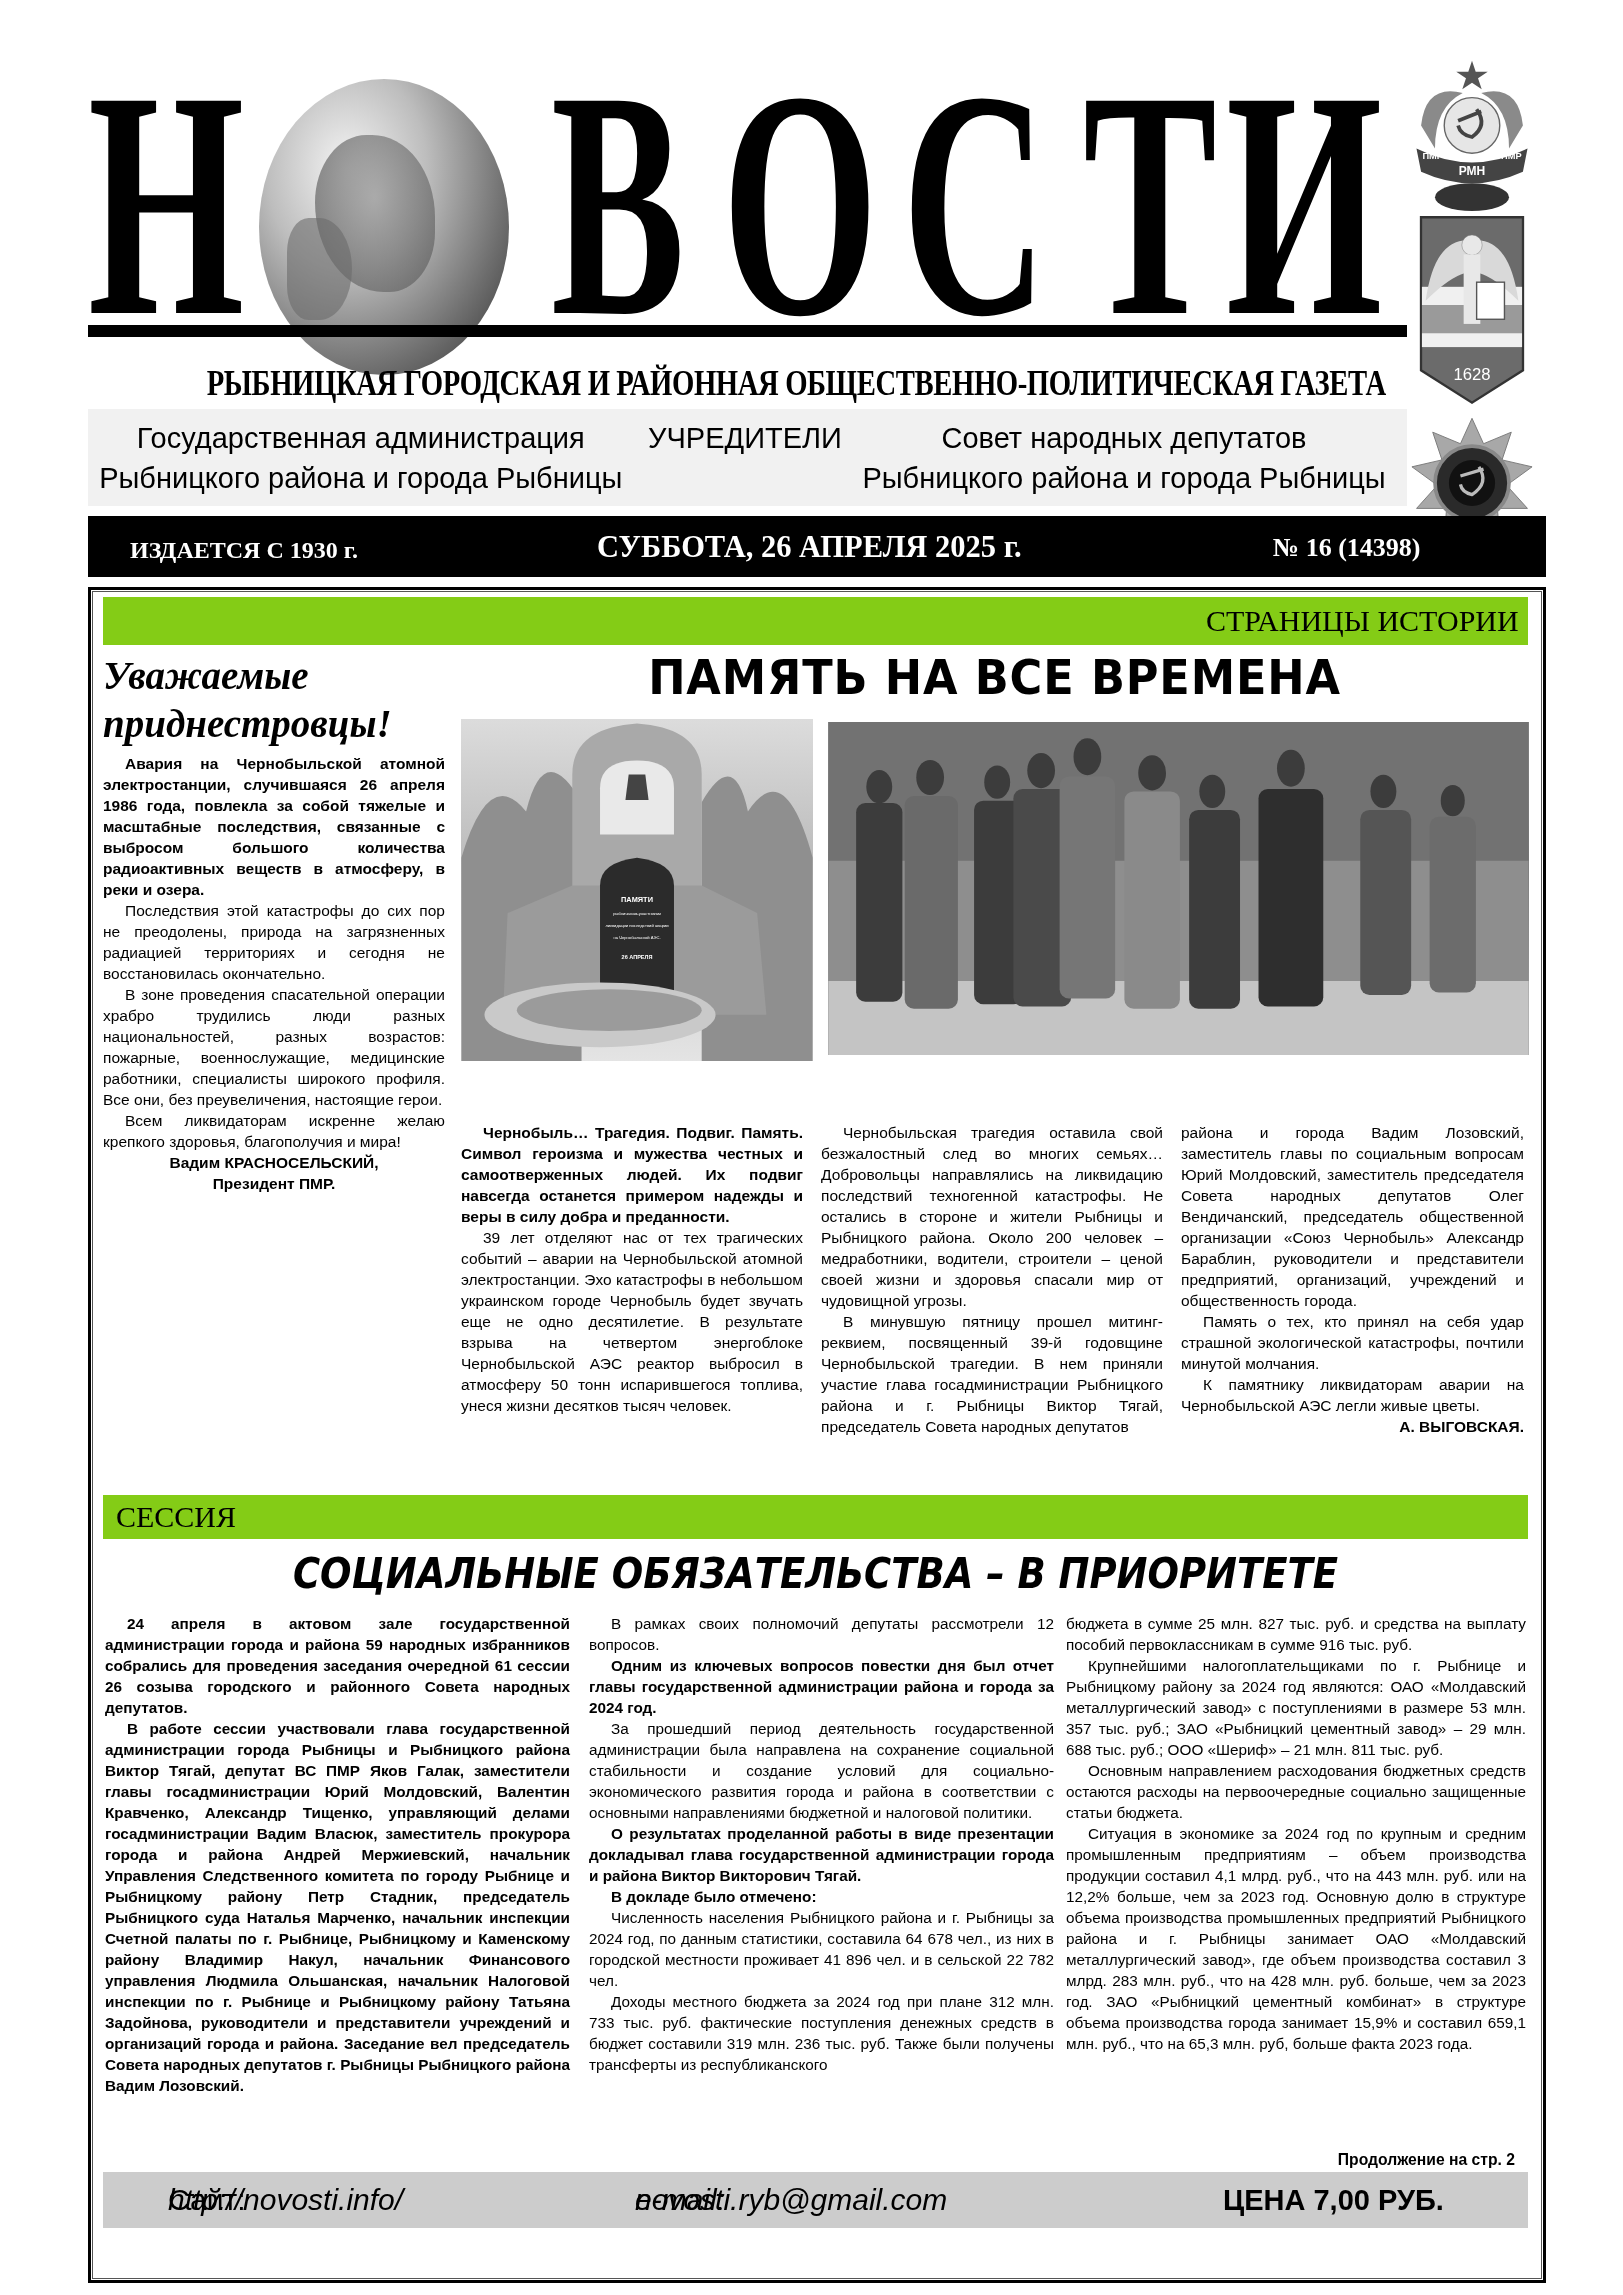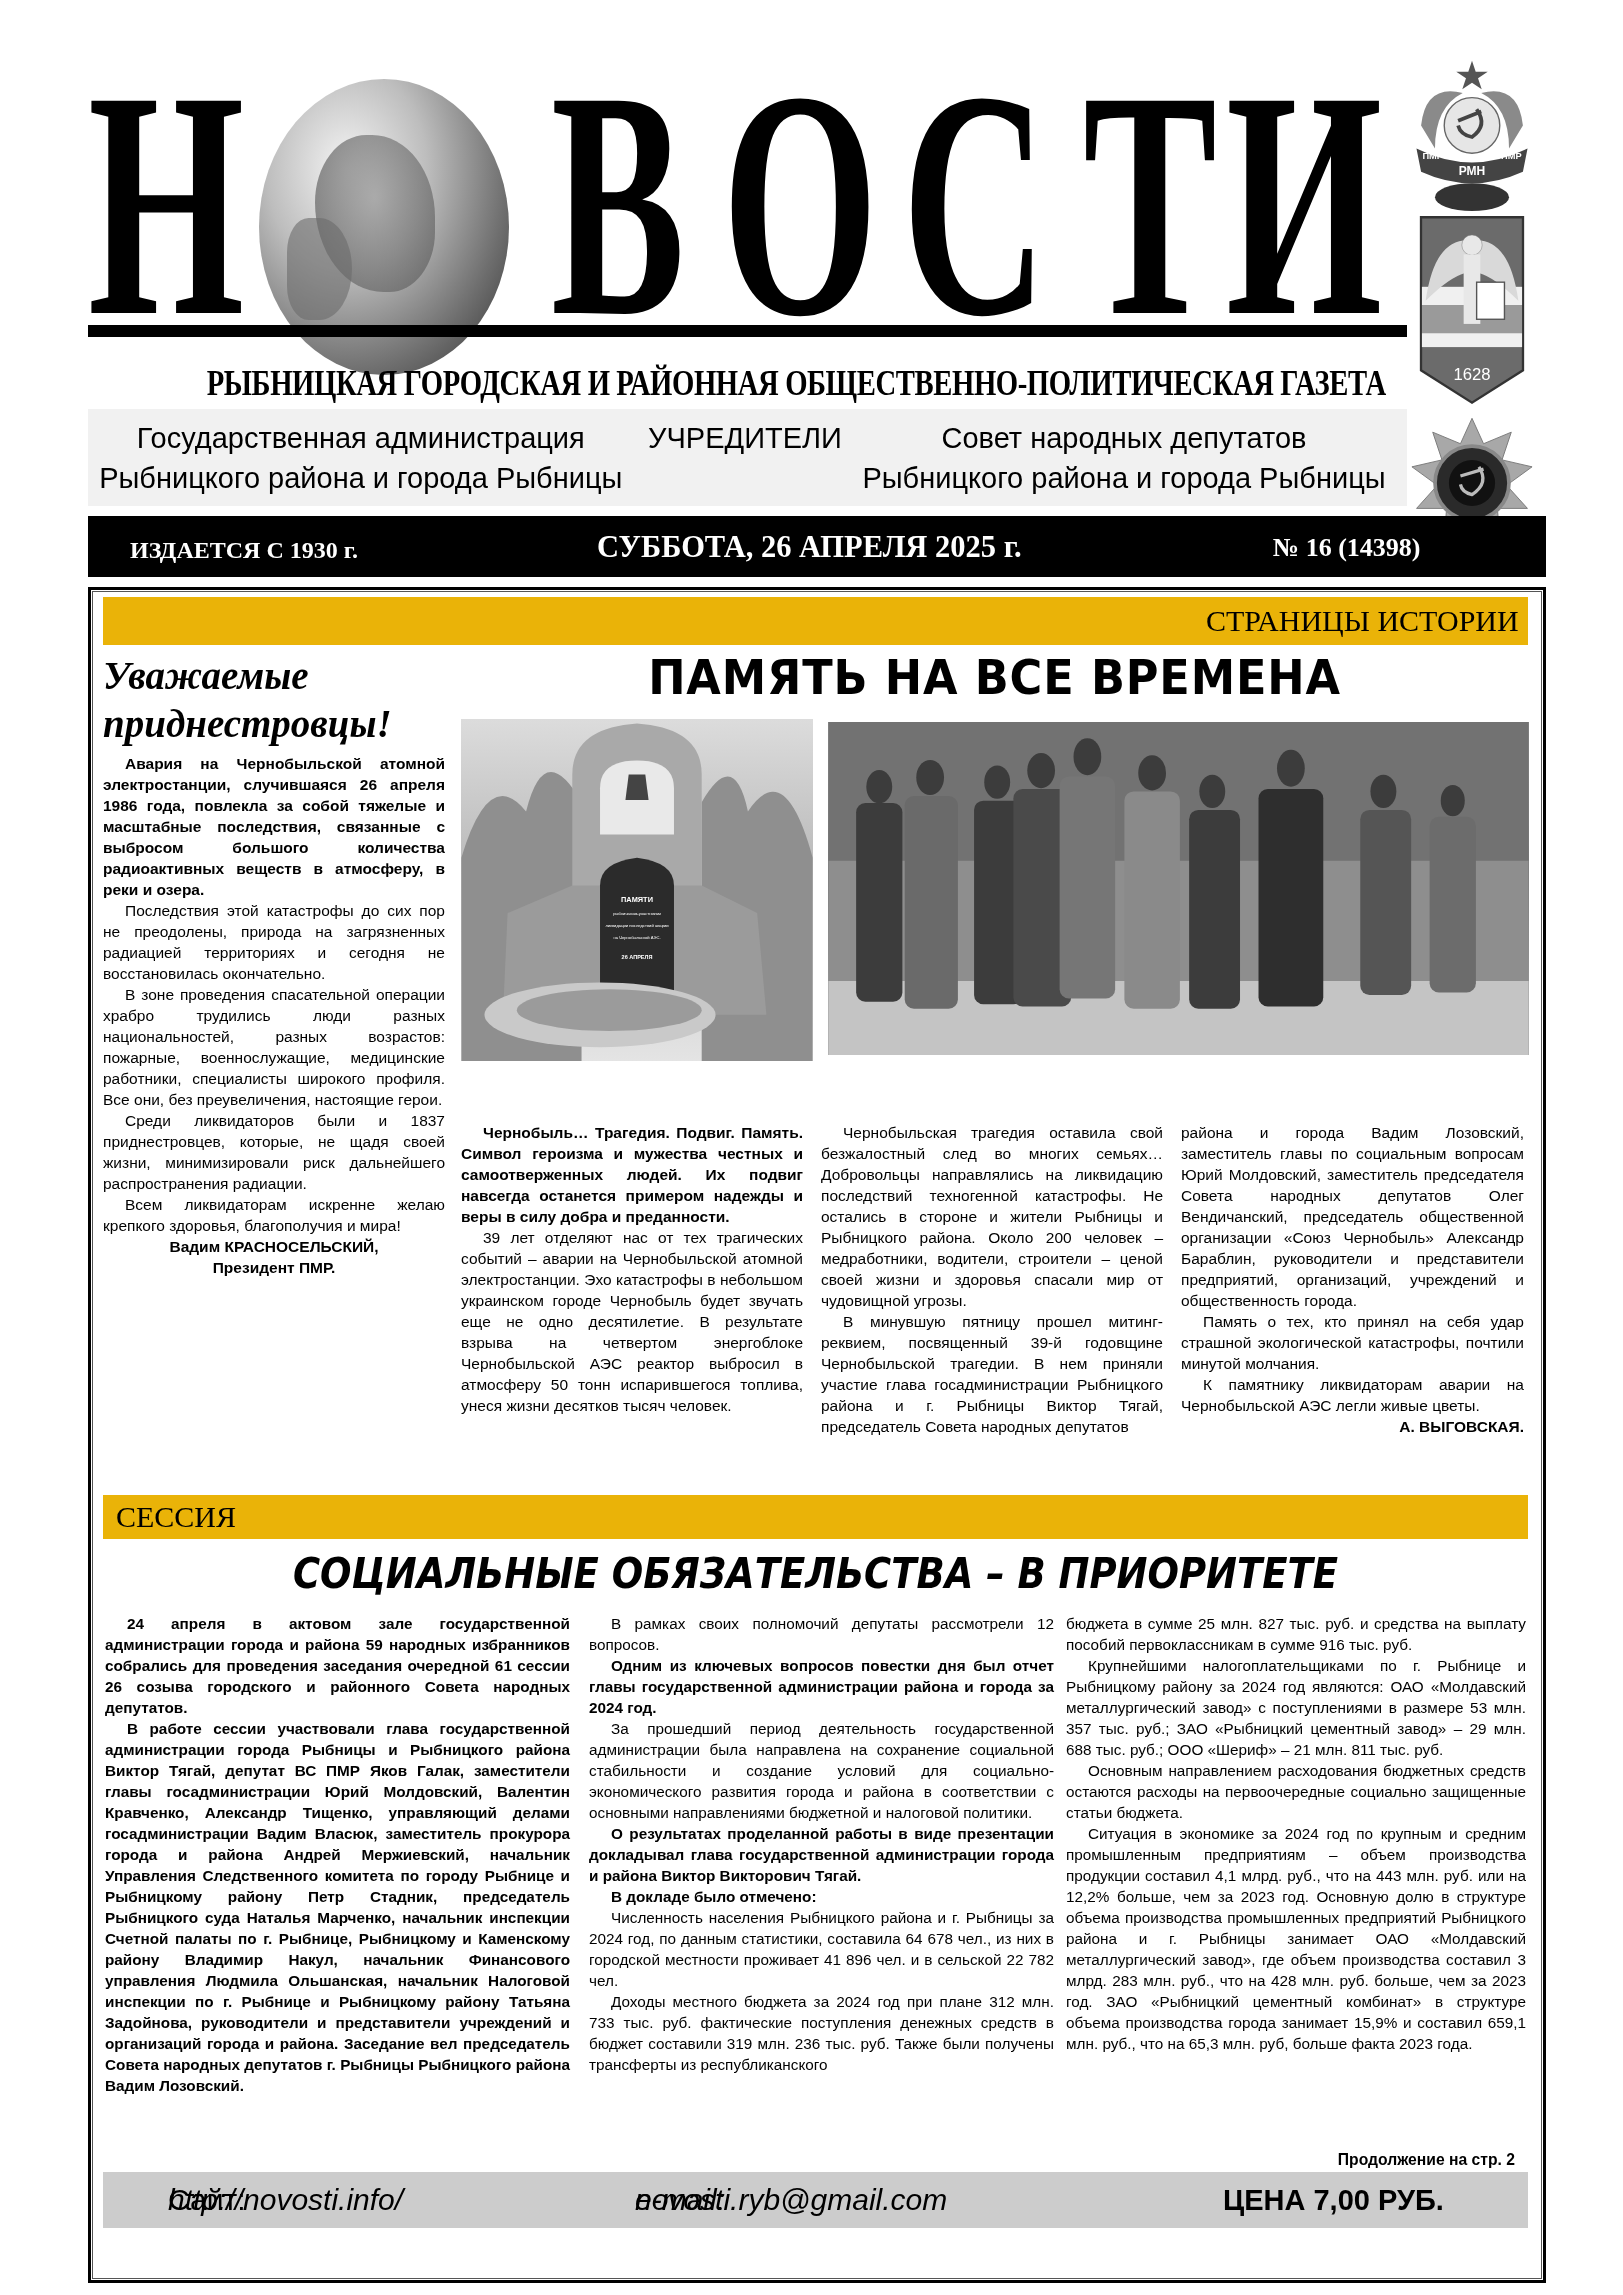--- a/index.html
+++ b/index.html
@@ -35,21 +35,21 @@
   .datebar { position: absolute; left: 88px; top: 516px; width: 1458px; height: 61px; background: #000; color: #fff; font-family: "Liberation Serif", serif; font-weight: bold; }
   .datebar span { position: absolute; top: 16.7px; font-size: 27px; line-height: 30px; white-space: nowrap; }
   .db-since { left: 42px; font-size: 24px !important; top: 18.5px !important; }
   .db-date { left: 509px; font-size: 30.5px !important; top: 15.7px !important; }
   .db-issue { left: 1185px; font-size: 26px !important; }
 
   
   .frame { position: absolute; left: 88px; top: 587px; width: 1458px; height: 1696px; border: 3.2px solid #000; }
   .frame-inner { position: absolute; left: 0.9px; top: 0.9px; right: 0.9px; bottom: 0.9px; border: 0.9px solid #555; }
 
-  .section-band { position: absolute; left: 12px; width: 1425px; background: #eab308; font-family: "Liberation Serif", serif; font-size: 30px; line-height: 46px; }
+  .section-band { position: absolute; left: 12px; width: 1425px; background: #84cc16; font-family: "Liberation Serif", serif; font-size: 30px; line-height: 46px; }
   .band-history { top: 7.4px; height: 48px; }
   .band-history span { position: absolute; right: 9.3px; top: 0.9px; }
   .band-session { top: 905px; height: 44px; }
   .band-session span { position: absolute; left: 13px; top: -0.9px; }
 
   
   .greeting-title { position: absolute; left: 12px; top: 62px; width: 342px; text-align: left; font-family: "Liberation Serif", serif; font-style: italic; font-weight: bold; font-size: 39px; line-height: 48px; }
   .col { position: absolute; font-size: 15.5px; line-height: 21px; text-align: justify; hyphens: auto; }
   .col p { text-indent: 22px; margin: 0; }
   .col p.bold { font-weight: bold; }
@@ -164,21 +164,20 @@
 
   <div class="greeting-title">
     <div>Уважаемые</div>
     <div>приднестровцы!</div>
   </div>
 
   <div class="col col-greet">
     <p class="bold">Авария на Чернобыльской атомной электростанции, случившаяся 26 апреля 1986 года, повлекла за собой тяжелые и масштабные последствия, связанные с выбросом большого количества радиоактивных веществ в атмосферу, в реки и озера.</p>
     <p>Последствия этой катастрофы до сих пор не преодолены, природа на загрязненных радиацией территориях и сегодня не восстановилась окончательно.</p>
     <p>В зоне проведения спасательной операции храбро трудились люди разных национальностей, разных возрастов: пожарные, военнослужащие, медицинские работники, специалисты широкого профиля. Все они, без преувеличения, настоящие герои.</p>
-    <p>Среди ликвидаторов были и 1837 приднестровцев, которые, не щадя своей жизни, минимизировали риск дальнейшего распространения радиации.</p>
     <p>Всем ликвидаторам искренне желаю крепкого здоровья, благополучия и мира!</p>
     <p class="sign">Вадим КРАСНОСЕЛЬСКИЙ,</p>
     <p class="sign">Президент ПМР.</p>
   </div>
 
   <div class="headline-1">ПАМЯТЬ НА ВСЕ ВРЕМЕНА</div>
 
   <div class="photo photo-monument" aria-label="Памятник ликвидаторам аварии на Чернобыльской АЭС">
     <svg width="352" height="342" viewBox="0 0 760 740">
       <path d="M0,300 Q60,100 140,200 Q180,40 260,180 L260,740 L0,740 Z" fill="#8f8f8f"></path>

